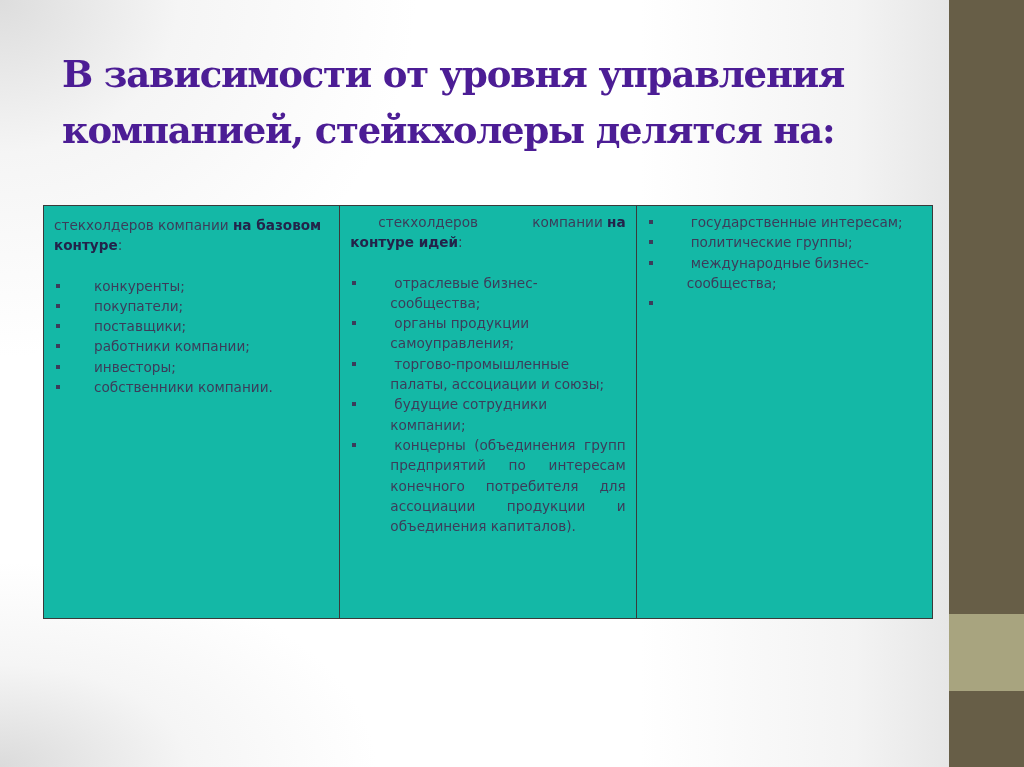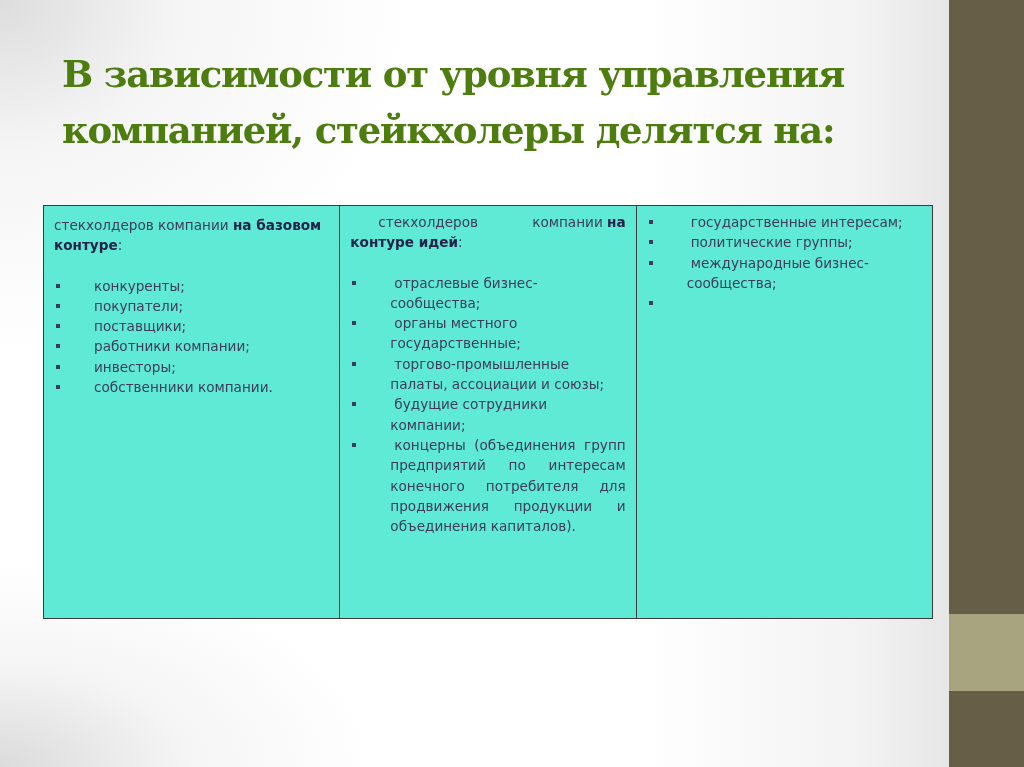--- a/index.html
+++ b/index.html
@@ -58,21 +58,21 @@
       letter-spacing: -1.2px;
       color: #675e47;
     }
     .table {
       position: absolute;
       left: 43px; top: 205px;
       width: 890px; height: 414px;
       border: 1.5px solid #3a3a3a;
       box-sizing: border-box;
       display: flex;
-      background: #5eead4;
+      background: #14b8a6;
     }
     .col {
       box-sizing: border-box;
       padding: 6px 10px 0 10px;
       font-size: 13.6px;
       line-height: 20.3px;
       color: #3c3c5a;
     }
     .col + .col {
       border-left: 1.5px solid #3a3a3a;
@@ -121,21 +121,21 @@
 <body>
 
 <div class="bg-shade-top"></div>
 <div class="bg-shade-right"></div>
 <div class="bg-shade-bottom"></div>
 
 <div class="sidebar" style="background: rgb(103, 94, 71);">
   <div class="sidebar-stripe" style="background: rgb(168, 164, 127);"></div>
 </div>
 
-<h1 class="title" style="color: #4d7c0f;">
+<h1 class="title" style="color: #4c1d95;">
   <span>В зависимости от уровня управления</span><br>
   <span>компанией, стейкхолеры делятся на:</span>
 </h1>
 
 <div class="table">
 
   <div class="col col-1">
     <p class="col-head">
       <span>стекхолдеров компании </span><b>на базовом контуре</b><span>:</span>
     </p>
@@ -152,25 +152,25 @@
   <div class="col col-2">
     <div class="col-head">
       <div class="justify">
         <span>стекхолдеров</span>
         <span><span>компании</span> <b>на</b></span>
       </div>
       <div><b>контуре идей</b><span>:</span></div>
     </div>
     <ul class="items">
       <li><span class="bullet"></span><span>отраслевые бизнес-сообщества;</span></li>
-      <li><span class="bullet"></span><span>органы местного государственные;</span></li>
+      <li><span class="bullet"></span><span>органы продукции самоуправления;</span></li>
       <li><span class="bullet"></span></li>
       <li><span class="bullet"></span><span>торгово-промышленные палаты, ассоциации и союзы;</span></li>
       <li><span class="bullet"></span><span>будущие сотрудники компании;</span></li>
-      <li class="justified"><span class="bullet"></span><span>концерны (объединения групп предприятий по интересам конечного потребителя для продвижения продукции и объединения капиталов).</span></li>
+      <li class="justified"><span class="bullet"></span><span>концерны (объединения групп предприятий по интересам конечного потребителя для ассоциации продукции и объединения капиталов).</span></li>
     </ul>
   </div>
 
   <div class="col col-3">
     <ul class="items">
       <li><span class="bullet"></span><span>государственные интересам;</span></li>
       <li><span class="bullet"></span><span>политические группы;</span></li>
       <li><span class="bullet"></span><span>международные бизнес-сообщества;</span></li>
       <li><span class="bullet"></span></li>
     </ul>

